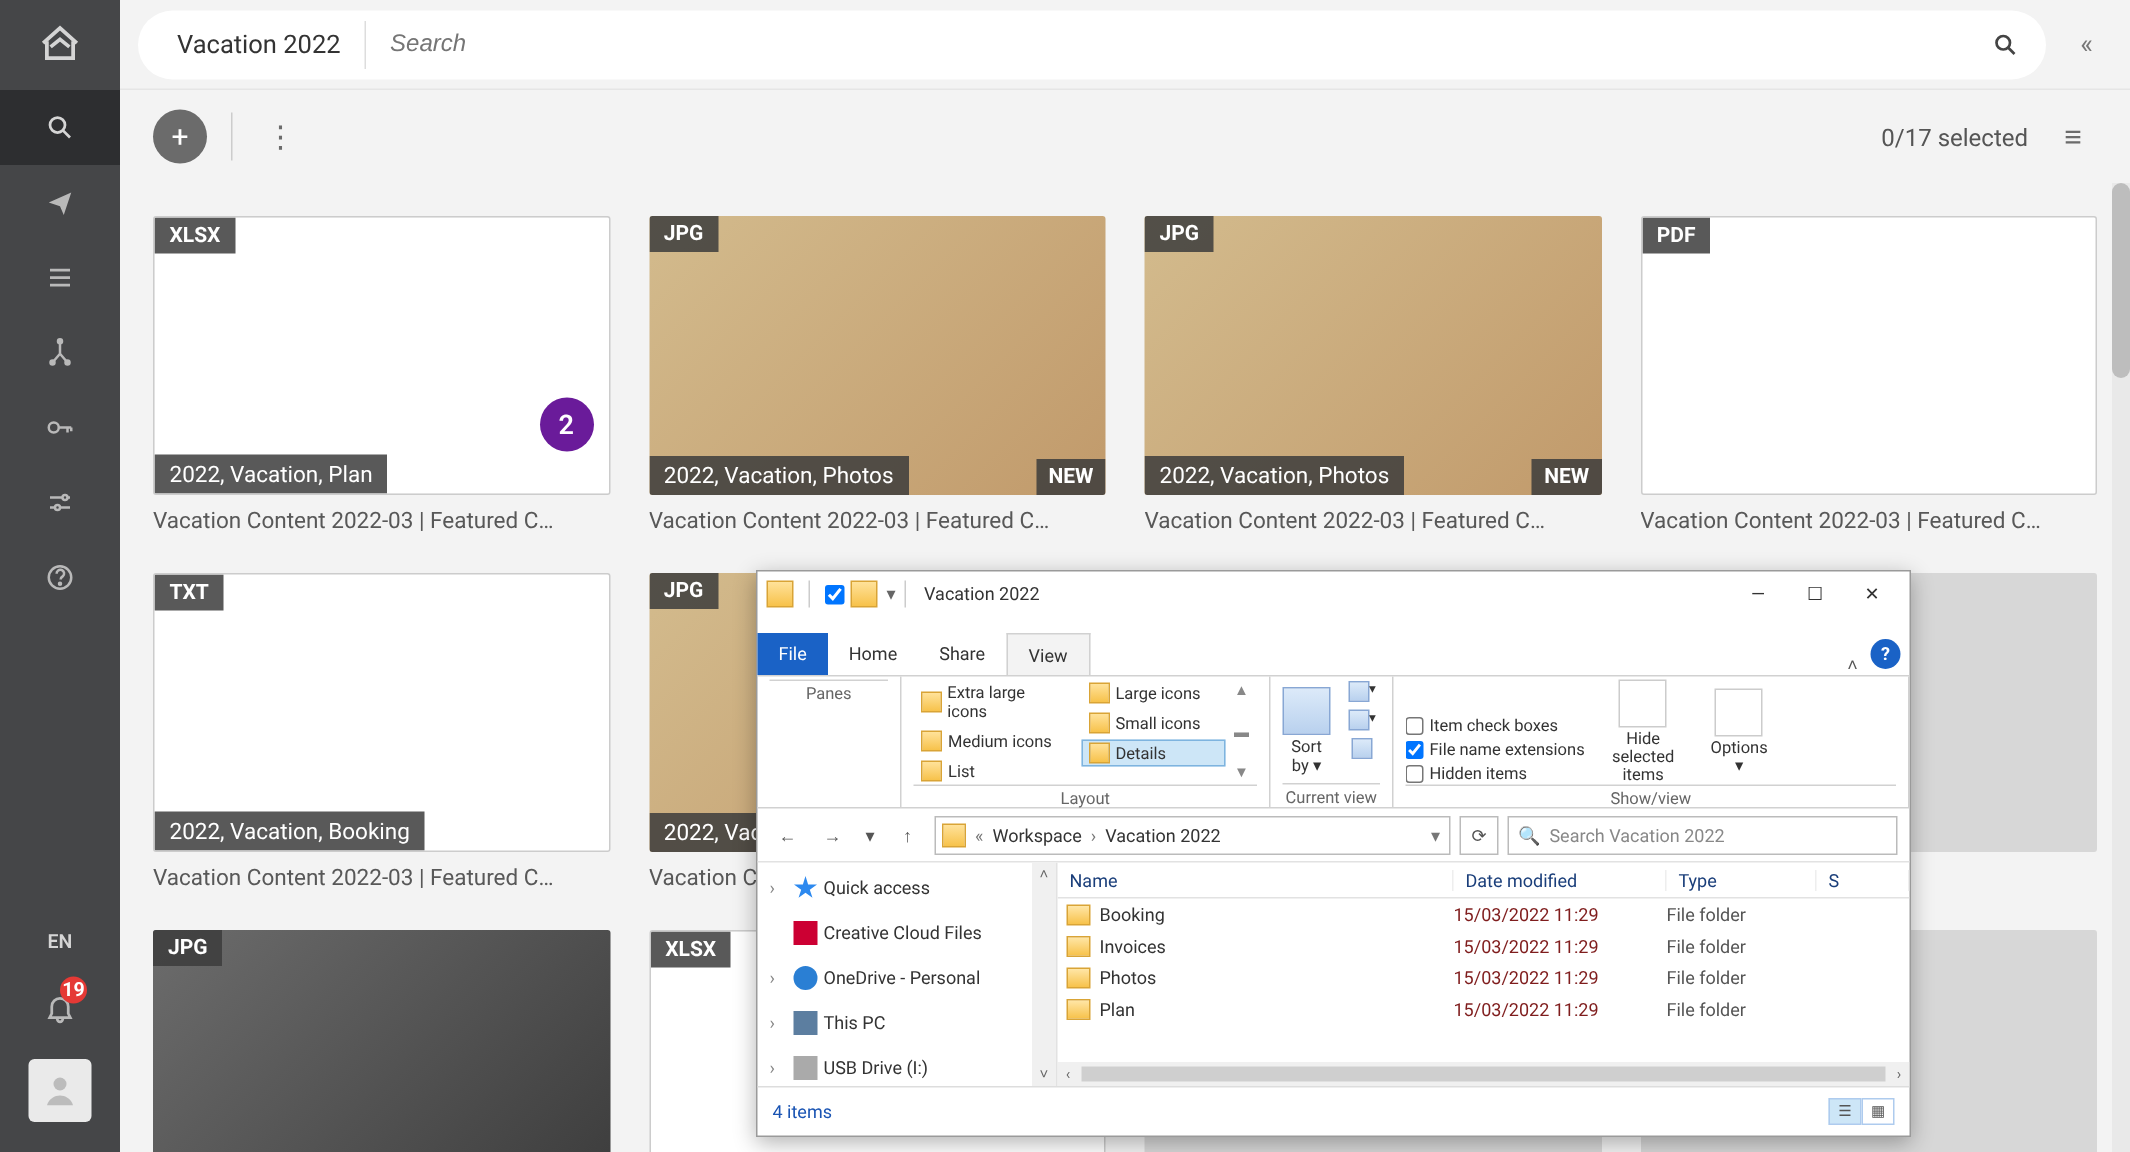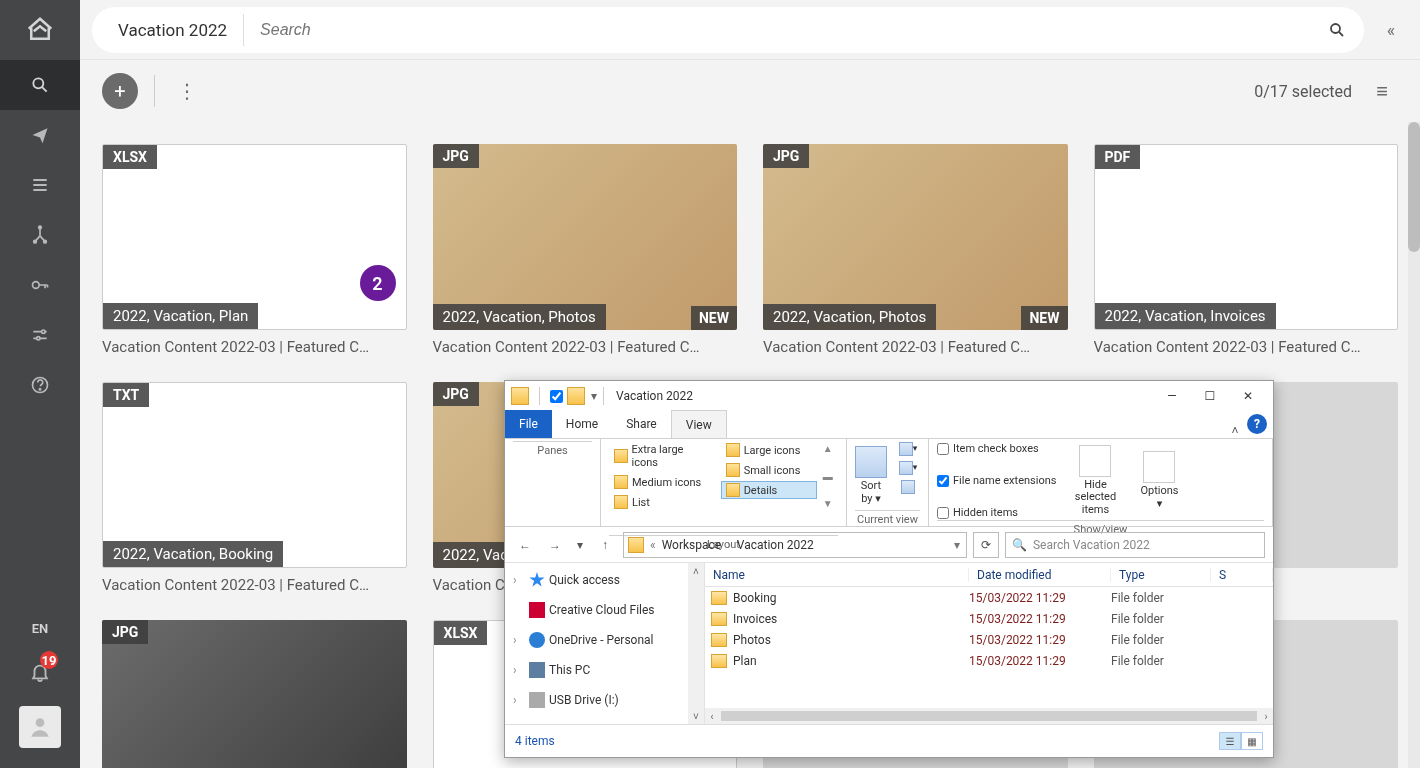--- a/index.html
+++ b/index.html
@@ -52,21 +52,21 @@
 
 
 .explorer { position:absolute; left:504px; top:380px; width:770px; height:378px; background:#fff; border:1px solid #9a9a9a; box-shadow:0 4px 14px rgba(0,0,0,.3); font-size:12px; color:#333; display:flex; flex-direction:column; }
 .ex-title { height:30px; display:flex; align-items:center; padding:0 6px; }
 .ex-title .fic { width:18px; height:18px; margin-right:4px; display:inline-block; background:linear-gradient(#ffe29a,#f7c24b); border:1px solid #d9a436; }
 .ex-title .sep { width:1px; height:18px; background:#ccc; margin:0 6px; }
 .ex-title .ttl { margin-left:6px; color:#333; }
 .ex-title .spacer { flex:1; }
 .ex-title .wbtn { width:38px; height:30px; display:flex; align-items:center; justify-content:center; color:#333; cursor:pointer; }
 
-.ex-tabs { display:flex; align-items:flex-end; height:28px; border-bottom:1px solid #d1d1d1; }
+.ex-tabs { display:flex; align-items:flex-end; height:28px; border-bottom:1px solid #d1d1d1;margin-top:12px; }
 .ex-tab { padding:0 14px; height:28px; display:flex; align-items:center; cursor:pointer; color:#333; }
 .ex-tab.file { background:#1a62c6; color:#fff; }
 .ex-tab.active { background:#f3f3f3; border:1px solid #d1d1d1; border-bottom:none; }
 .ex-tabs .rspace { flex:1; }
 .ex-tabs .rexp { width:24px; text-align:center; color:#555; }
 .ex-tabs .help { width:20px; height:20px; border-radius:50%; background:#1a62c6; color:#fff; font-size:12px; font-weight:700; display:flex; align-items:center; justify-content:center; margin:0 6px 4px 0; }
 
 .ex-ribbon { display:flex; height:88px; border-bottom:1px solid #d1d1d1; }
 .rb-group { border-right:1px solid #d1d1d1; padding:2px 8px 0 8px; display:flex; flex-direction:column; }
 .rb-group .body { flex:1; display:flex; gap:6px; }
@@ -242,21 +242,20 @@
         <div class="thumb thumb-photo1">
           <div class="badge-type">JPG</div>
           <div class="badge-tags">2022, Vacation, Photos</div>
           <div class="badge-new">NEW</div>
         </div>
         <div class="caption">Vacation Content 2022-03 | Featured C…</div>
       </div>
       <div class="card">
         <div class="thumb thumb-pdf">
           <div class="badge-type">PDF</div>
-          <div class="badge-tags">2022, Vacation, Invoices</div>
         </div>
         <div class="caption">Vacation Content 2022-03 | Featured C…</div>
       </div>
       <div class="card">
         <div class="thumb thumb-txt">
           <div class="badge-type">TXT</div>
           <div class="badge-tags">2022, Vacation, Booking</div>
         </div>
         <div class="caption">Vacation Content 2022-03 | Featured C…</div>
       </div>
@@ -325,21 +324,21 @@
     <div class="rspace"></div>
     <div class="rexp">˄</div>
     <div class="help">?</div>
   </div>
 
   <div class="ex-ribbon">
     <div class="rb-group" style="width:96px;">
       <div class="label">Panes</div>
     </div>
 
-    <div class="rb-group" style="width:246px;gap:24px;">
+    <div class="rb-group" style="width:246px;">
       <div class="body">
         <div class="layout-col" style="width:110px;">
           <div class="layout-item">
               <div class="li-ic"></div>
               <span>Extra large icons</span>
             </div>
           <div class="layout-item">
               <div class="li-ic"></div>
               <span>Medium icons</span>
             </div>
@@ -390,21 +389,21 @@
           <div class="rb-btn" style="flex-direction:row;width:30px;height:16px;">
               <div class="ic" style="width:14px;height:14px;margin:0;"></div>
             </div>
         </div>
       </div>
       <div class="label">Current view</div>
     </div>
 
     <div class="rb-group" style="flex:1;">
       <div class="body">
-        <div class="layout-col" style="justify-content:flex-start;gap:17px;">
+        <div class="layout-col" style="justify-content:flex-end;gap:1px;">
           <div class="chk-row">
               <input type="checkbox" style="">
               <span>Item check boxes</span>
             </div>
           <div class="chk-row">
               <input type="checkbox" checked="" style="">
               <span>File name extensions</span>
             </div>
           <div class="chk-row">
               <input type="checkbox" style="">

